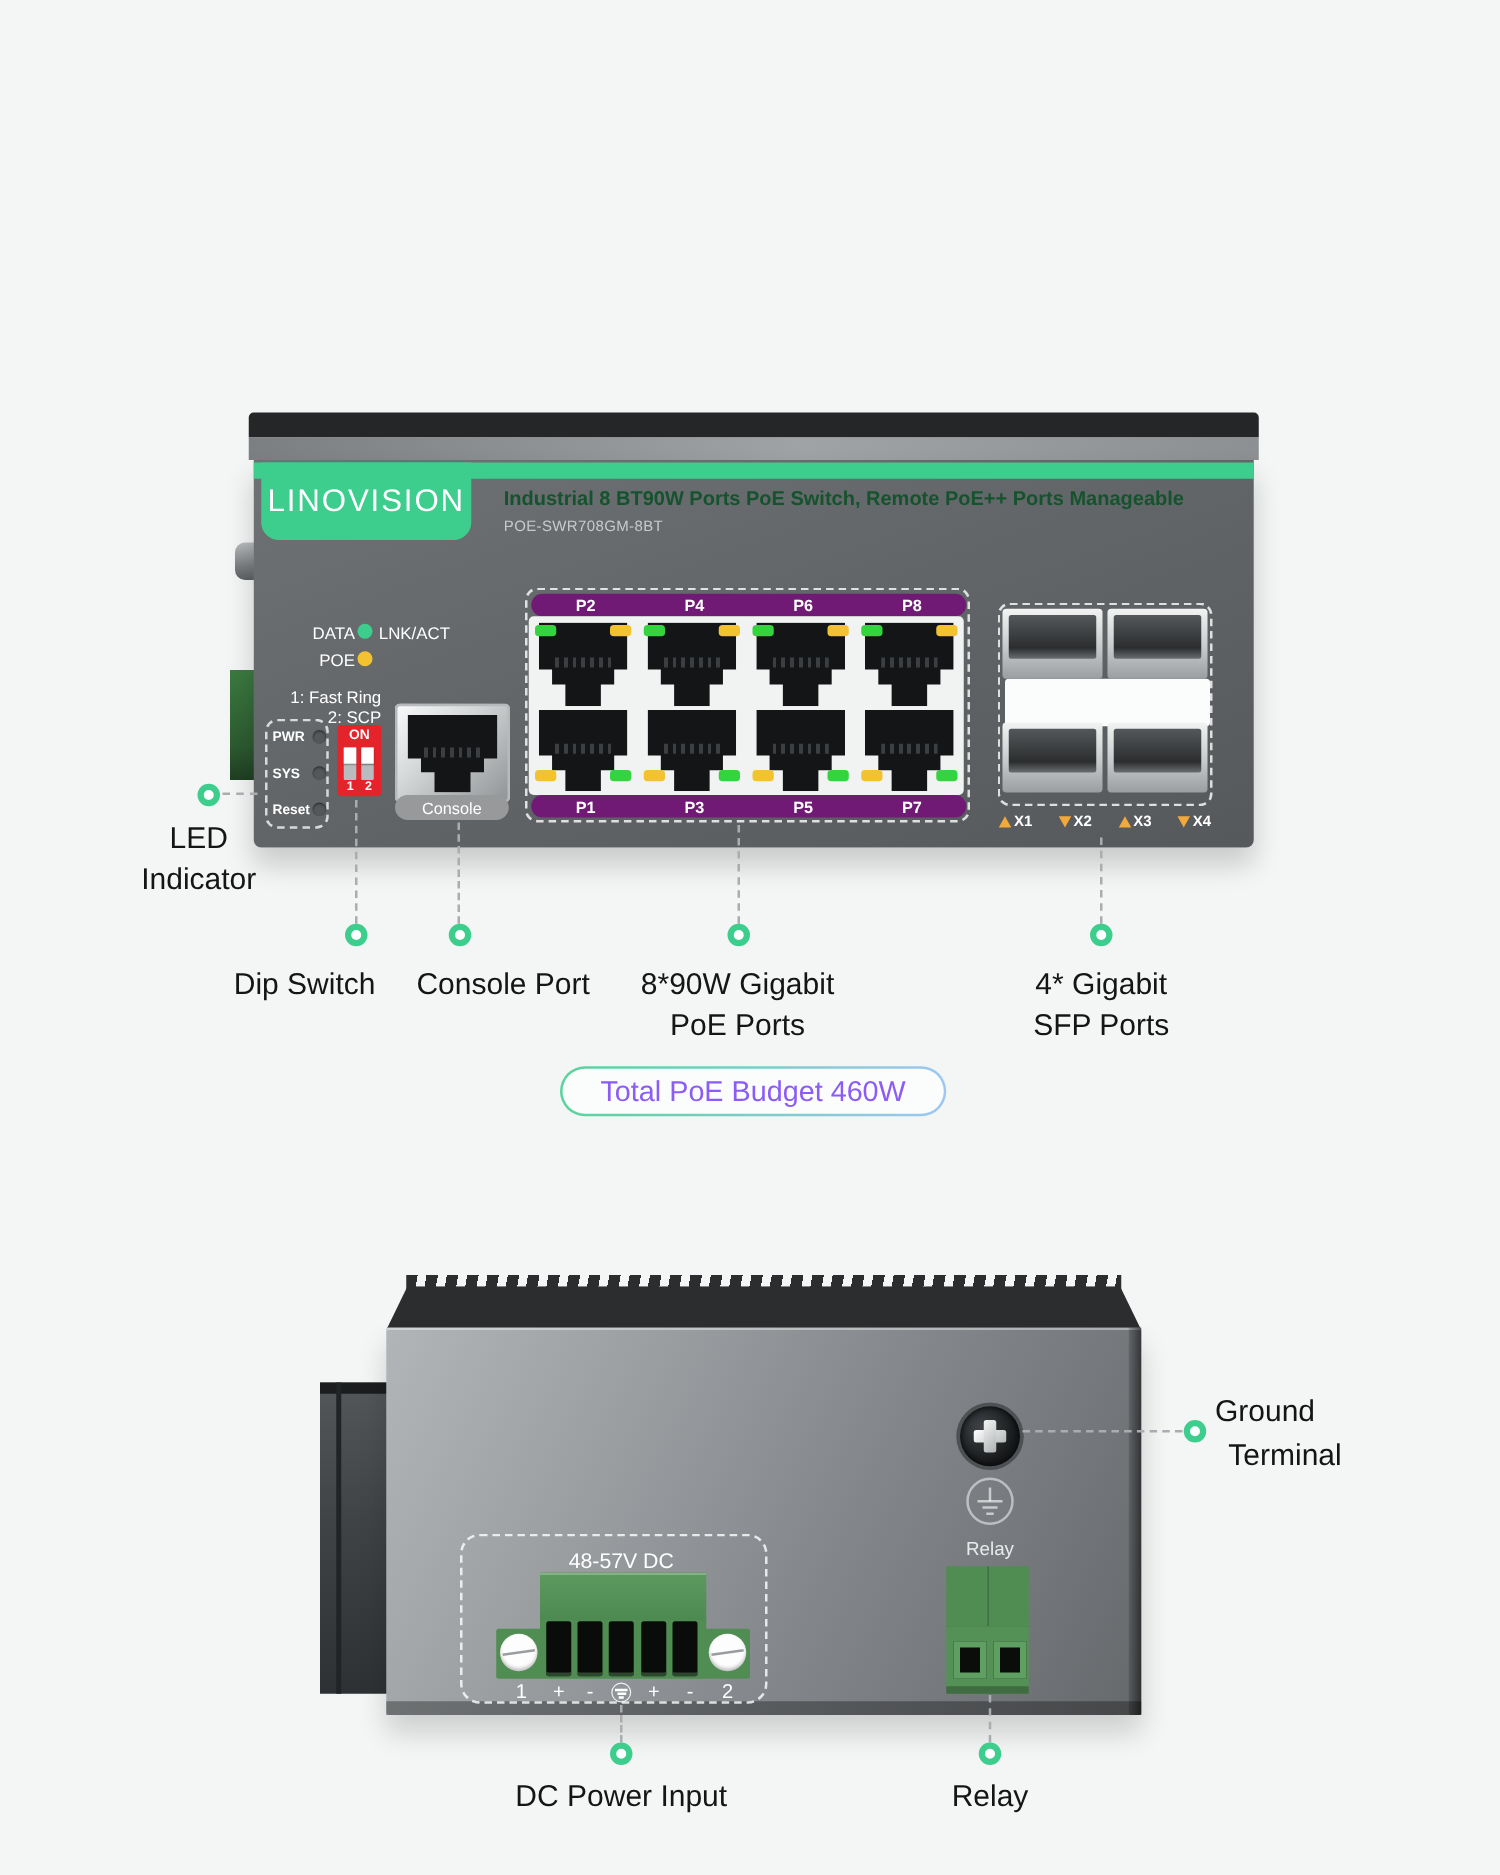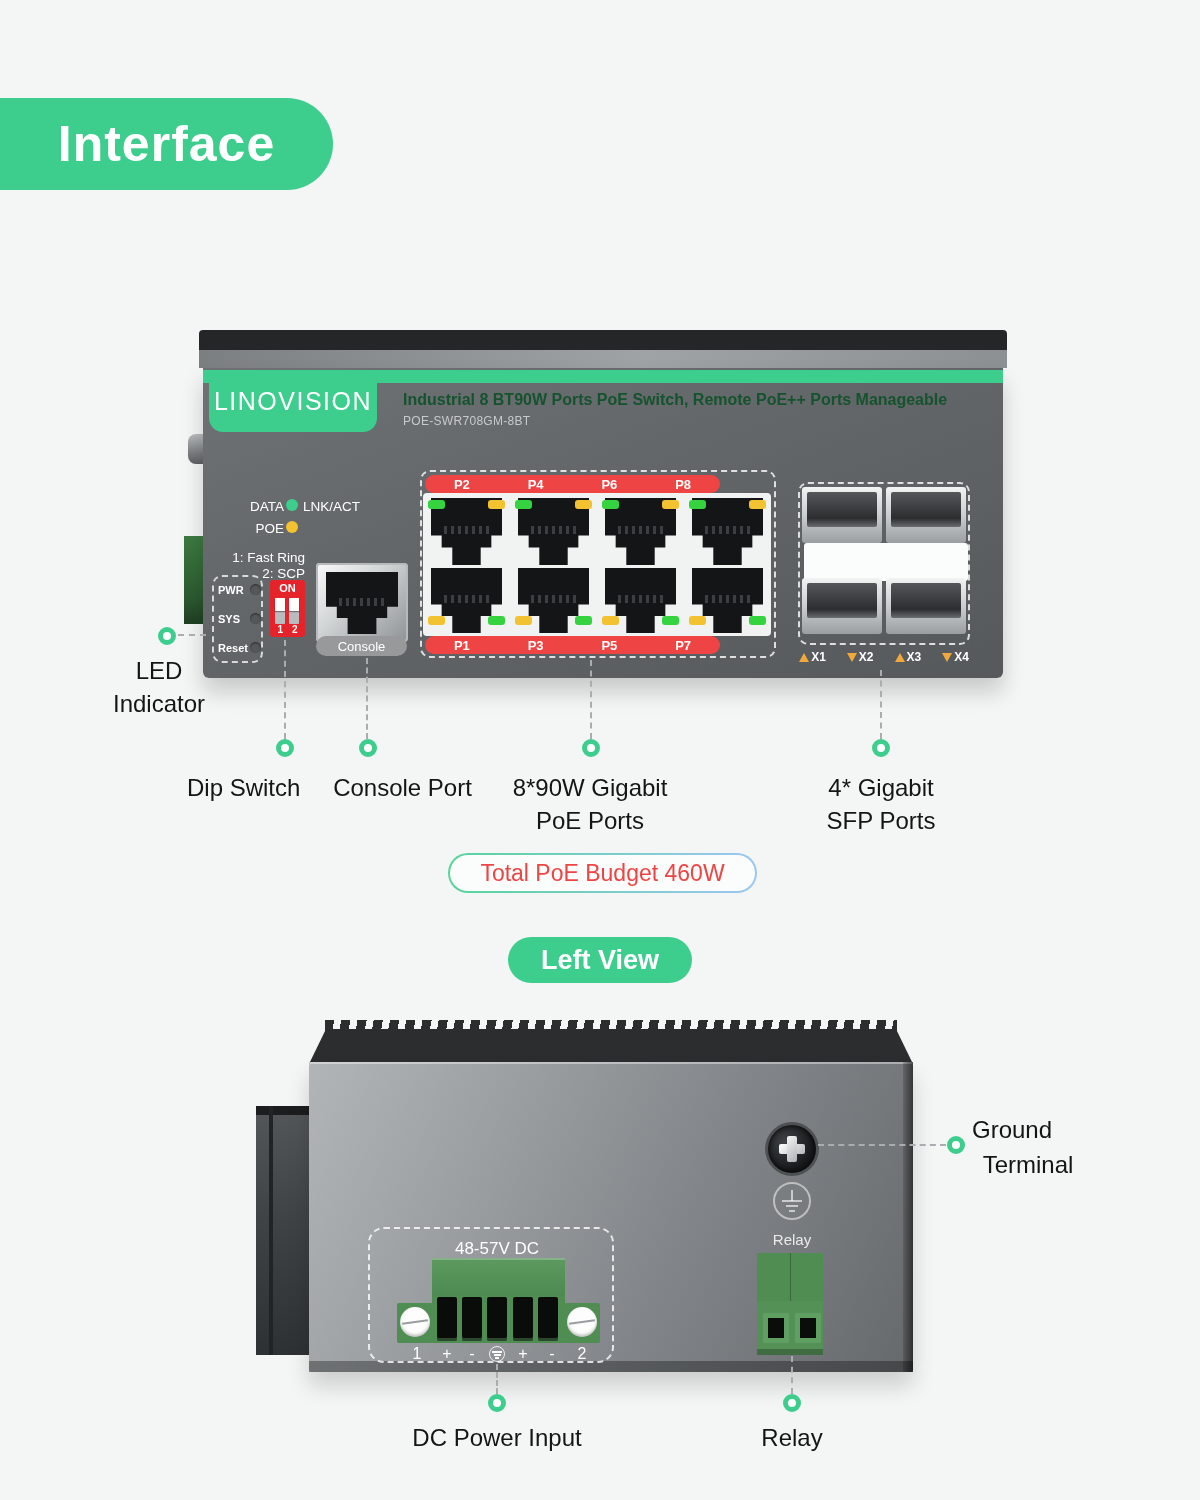--- a/index.html
+++ b/index.html
@@ -12,21 +12,21 @@
               border-radius:0 46px 46px 0;display:flex;align-items:center;justify-content:center;}
   .hero-badge span{font-size:50px;font-weight:700;color:#fff;letter-spacing:1px;}
   .pill{position:absolute;background:#3DCE8E;color:#fff;display:flex;align-items:center;
         justify-content:center;font-weight:600;}
   .front-pill{left:508px;top:233px;width:190px;height:49px;border-radius:25px;font-size:27px;}
   .left-pill{left:508px;top:937px;width:184px;height:46px;border-radius:23px;font-size:27px;}
 
   .budget-wrap{position:absolute;left:448px;top:853px;width:309px;height:40px;border-radius:21px;
                padding:2px;box-sizing:border-box;background:linear-gradient(90deg,#57d49b,#9cc7f3);}
   .budget-inner{width:100%;height:100%;border-radius:19px;background:#fbfcfc;display:flex;
-                align-items:center;justify-content:center;font-size:23px;color:#ef4444;}
+                align-items:center;justify-content:center;font-size:23px;color:#8b5cf6;}
 
   
   .donut{position:absolute;width:8px;height:8px;border:5px solid #3DCE8E;border-radius:50%;background:#fff;}
   .dashv{position:absolute;width:0;border-left:2px dashed #a9adaf;}
   .dashh{position:absolute;height:0;border-top:2px dashed #a9adaf;}
   .callout{position:absolute;font-size:24px;font-weight:500;color:#151515;text-align:center;line-height:33px;}
 
   
   .fd-topband{position:absolute;left:199px;top:330px;width:808px;height:20px;background:#242628;border-radius:4px 4px 0 0;}
   .fd-midband{position:absolute;left:199px;top:350px;width:808px;height:18px;
@@ -66,21 +66,21 @@
   .rj45{background:#141517;
         clip-path:polygon(0 0,100% 0,100% 56%,85% 56%,85% 74%,70% 74%,70% 100%,30% 100%,30% 74%,15% 74%,15% 56%,0 56%);}
   .rj45::after{content:"";position:absolute;left:18%;right:18%;top:42%;height:8px;
                background:repeating-linear-gradient(90deg,#3c3f42 0 3px,transparent 3px 7px);}
   .console-jack{position:absolute;left:10px;top:9px;width:72px;height:62px;}
   .console-label{position:absolute;left:316px;top:636px;width:91px;height:20px;border-radius:10px;
                  background:#97999b;color:#fff;font-size:13px;display:flex;align-items:center;justify-content:center;}
 
   .ports-dashed{position:absolute;left:420px;top:470px;width:356px;height:188px;border:2.5px dashed rgba(255,255,255,0.8);
                 border-radius:10px;box-sizing:border-box;}
-  .port-bar{position:absolute;left:425px;width:295px;height:18px;background:#ef4444;border-radius:9px;
+  .port-bar{position:absolute;left:425px;width:348px;height:18px;background:#701a75;border-radius:9px;
             display:grid;grid-template-columns:repeat(4,1fr);align-items:center;}
   .port-bar span{text-align:center;color:#fff;font-size:13px;font-weight:700;}
   .port-frame{position:absolute;left:423px;top:493px;width:348px;height:143px;background:#f1f2f2;border-radius:4px;}
   .port-led{position:absolute;width:17px;height:9px;border-radius:3px;}
 
   .sfp-dashed{position:absolute;left:798px;top:482px;width:172px;height:163px;border:2.5px dashed rgba(255,255,255,0.8);
               border-radius:10px;box-sizing:border-box;}
   .sfp-mid{position:absolute;left:804px;top:543px;width:164px;height:38px;background:#fbfcfc;border-radius:3px;}
   .sfp-cage{position:absolute;width:80px;height:56px;border-radius:3px;
             background:linear-gradient(180deg,#f2f3f3,#c7cacb 55%,#9b9ea0);}
@@ -148,23 +148,20 @@
   .marking{position:absolute;top:1345px;transform:translateX(-50%);font-size:16px;color:#fff;}
   .gnd-mark{position:absolute;top:1346px;width:16px;height:16px;border:1.5px solid rgba(255,255,255,0.85);
             border-radius:50%;transform:translateX(-50%);box-sizing:border-box;}
   .gnd-mark i{position:absolute;left:2px;right:2px;height:1.5px;background:#fff;}
 </style>
 </head>
 <body>
 
 <div class="canvas">
 
-  <div class="hero-badge">
-    <span>Interface</span>
-  </div>
 
 
   <div>
     <div class="fd-screw"></div>
     <div class="fd-greenblock"></div>
     <div class="fd-topband"></div>
     <div class="fd-midband"></div>
     <div class="fd-body"></div>
     <div class="fd-greenstrip"></div>
     <div class="fd-brand">LINOVISION</div>
@@ -303,21 +300,20 @@
 
   <div class="dashv" style="left:880px;top:670px;height:69px;"></div>
   <div class="donut" style="left:872px;top:739px;"></div>
   <div class="callout" style="left:796px;top:771px;width:170px;">4* Gigabit</div>
   <div class="callout" style="left:796px;top:804px;width:170px;">SFP Ports</div>
 
   <div class="budget-wrap">
     <div class="budget-inner">Total PoE Budget 460W</div>
   </div>
 
-  <div class="pill left-pill">Left View</div>
 
   <div>
     <div class="ld-din"></div>
     <div class="ld-fins"></div>
     <div class="ld-finbase"></div>
     <div class="ld-body"></div>
     <div class="ld-redge"></div>
     <div class="ld-bedge"></div>
 
     <div class="gnd-screw">

